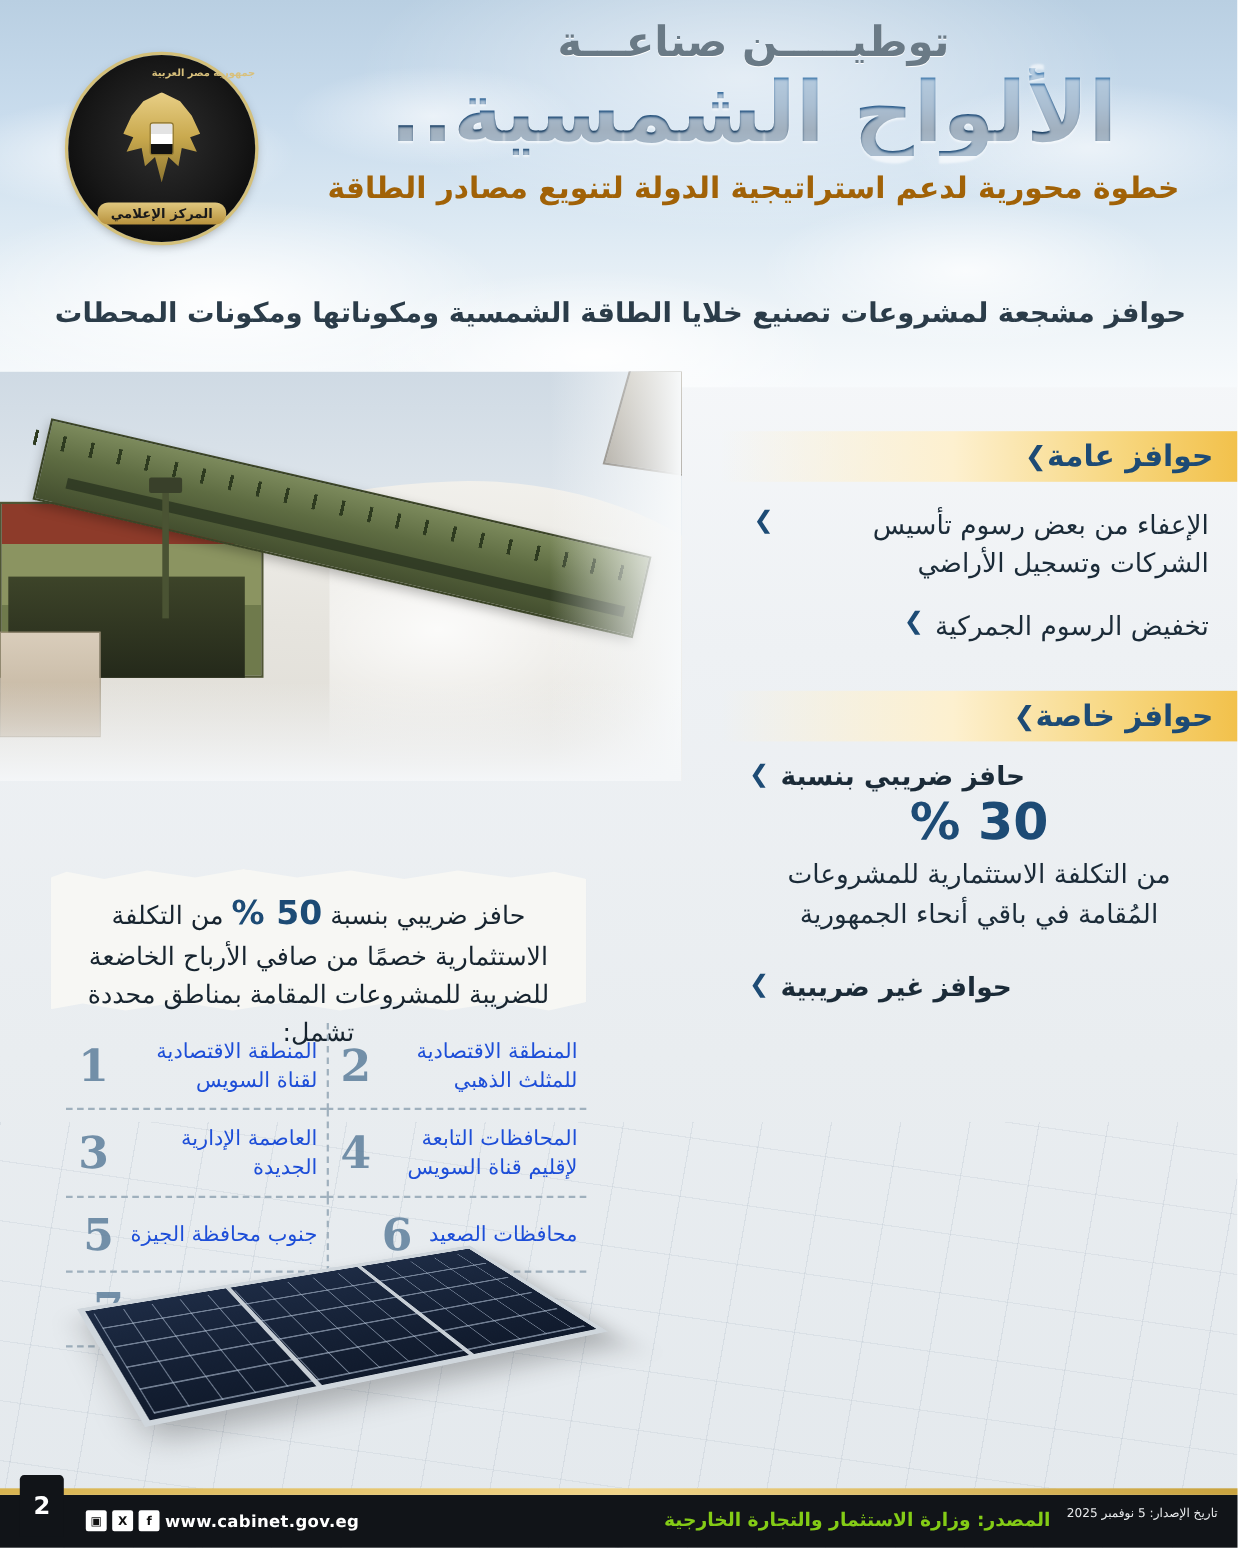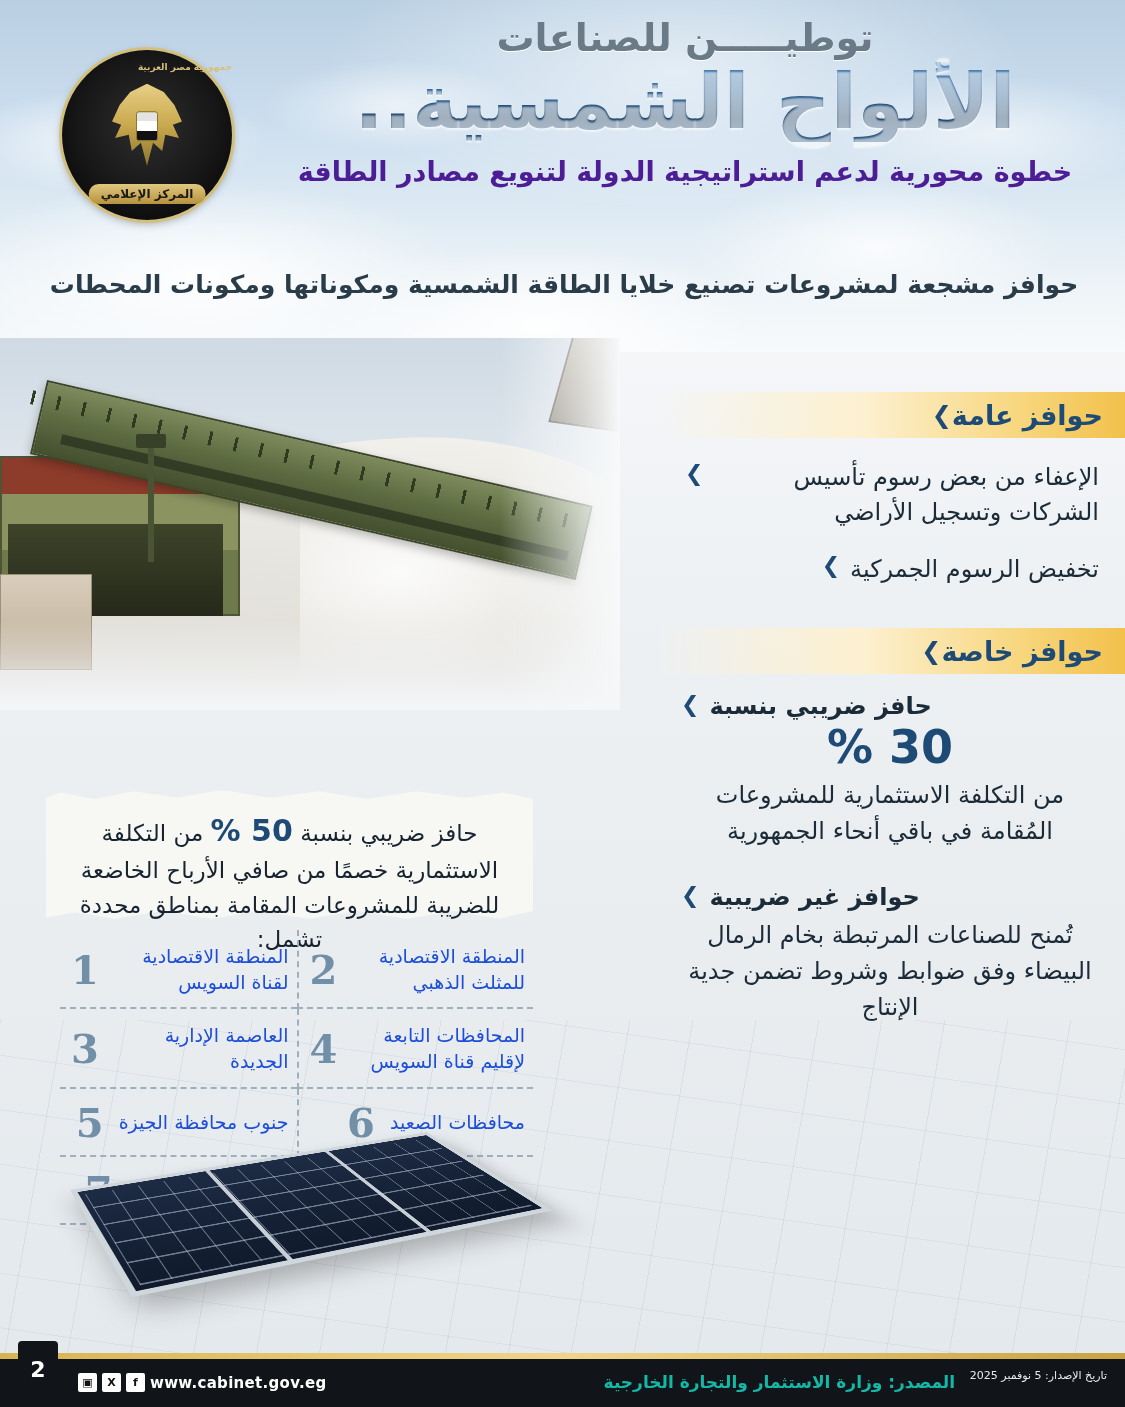--- a/index.html
+++ b/index.html
@@ -57,21 +57,21 @@
     font-size: 76px; font-weight: bold; line-height: 1.05;
     color: #20486e;
     background: linear-gradient(180deg,#4e86b8 0%, #2d5f90 42%, #153a5e 70%, #2b5a86 100%);
     -webkit-background-clip: text; background-clip: text;
     -webkit-text-fill-color: transparent;
     text-shadow: 0 2px 2px rgba(255,255,255,.6);
     margin-top: 2px;
   }
   .title-sub {
     margin-top: 14px;
-    font-size: 27px; font-weight: bold; color: #4c1d95;
+    font-size: 27px; font-weight: bold; color: #a16207;
   }
   .lede {
     position: absolute; right: 26px; top: 270px; width: 1070px;
     text-align: center; font-size: 25px; font-weight: bold; color: #2b3c49;
   }
 
   
   .logo { position: absolute; left: 62px; top: 50px; width: 170px; height: 170px; }
   .logo .ring {
     position:absolute; inset:0; border-radius:50%;
@@ -249,21 +249,21 @@
       repeating-linear-gradient(90deg, rgba(190,205,225,.55) 0 1.5px, rgba(0,0,0,0) 1.5px 28px),
       repeating-linear-gradient(0deg, rgba(190,205,225,.55) 0 1.5px, rgba(0,0,0,0) 1.5px 30px);
   }
   .solar .frame-v {
     position:absolute; top:0; bottom:0; width:5px; background:#c7ced5;
   }
 
   
   .footer { position:absolute; left:0; bottom:0; width:1125px; height:48px; background:#111418; }
   .footer .goldline { position:absolute; left:0; top:-6px; width:1125px; height:6px; background:linear-gradient(90deg,#d8b451,#f0d489,#c9a33f); }
-  .footer .src { position:absolute; right:170px; top:13px; color:#14b8a6; font-size:17px; font-weight:bold; }
+  .footer .src { position:absolute; right:170px; top:13px; color:#84cc16; font-size:17px; font-weight:bold; }
   .footer .date { position:absolute; right:18px; top:10px; color:#e8eaec; font-size:11px; line-height:1.3; text-align:right; width:140px;}
   .footer .url { position:absolute; left:150px; top:15px; color:#ffffff; font-size:15px; font-weight:bold; letter-spacing:.3px; }
   .footer .socials { position:absolute; left:78px; top:14px; display:flex; gap:5px; }
   .footer .socials span {
     display:inline-flex; align-items:center; justify-content:center;
     width:19px; height:19px; background:#fff; color:#111; font-size:11px; font-weight:bold; border-radius:2px;
   }
   .footer .pageno {
     position:absolute; left:18px; top:-18px; width:40px; height:56px;
     background:#111418; color:#fff; font-size:22px; font-weight:bold;
@@ -289,21 +289,21 @@
   <div class="m-belt2"></div>
   <div class="m-hopper"></div>
   <div class="m-pole"></div>
   <div class="m-lamp"></div>
   <div class="m-fade-r"></div>
   <div class="m-fade-b"></div>
 </div>
 
 <div class="header">
   <div class="title-wrap">
-    <div class="title-small">توطيـــــن للصناعات</div>
+    <div class="title-small">توطيـــــن صناعـــة</div>
     <div class="title-big">الألواح الشمسية..</div>
     <div class="title-sub">خطوة محورية لدعم استراتيجية الدولة لتنويع مصادر الطاقة</div>
   </div>
 
   <div class="logo">
     <div class="ring"></div>
     <div class="top-text">جمهورية مصر العربية</div>
     <div class="eagle"></div>
     <div class="eagle-shield"></div>
     <div class="mid-text">رئاسة مجلس الوزراء</div>
@@ -342,21 +342,20 @@
     </div>
     <div class="big-pct">30 %</div>
     <div class="body">من التكلفة الاستثمارية للمشروعات المُقامة في باقي أنحاء الجمهورية</div>
   </div>
 
   <div class="block-right" style="margin-top:34px;">
     <div class="head">
       <span>حوافز غير ضريبية</span>
       <span class="chev">❯</span>
     </div>
-    <div class="body" style="margin-top:6px;">تُمنح للصناعات المرتبطة بخام الرمال البيضاء وفق ضوابط وشروط تضمن جدية الإنتاج</div>
   </div>
 </div>
 
 <div class="card">
   <div class="card-paper"></div>
   <div class="card-text">
     <span>حافز ضريبي بنسبة</span>
     <span class="pct">50 %</span>
     <span>من التكلفة الاستثمارية خصمًا من صافي الأرباح الخاضعة للضريبة للمشروعات المقامة بمناطق محددة تشمل:</span>
   </div>

